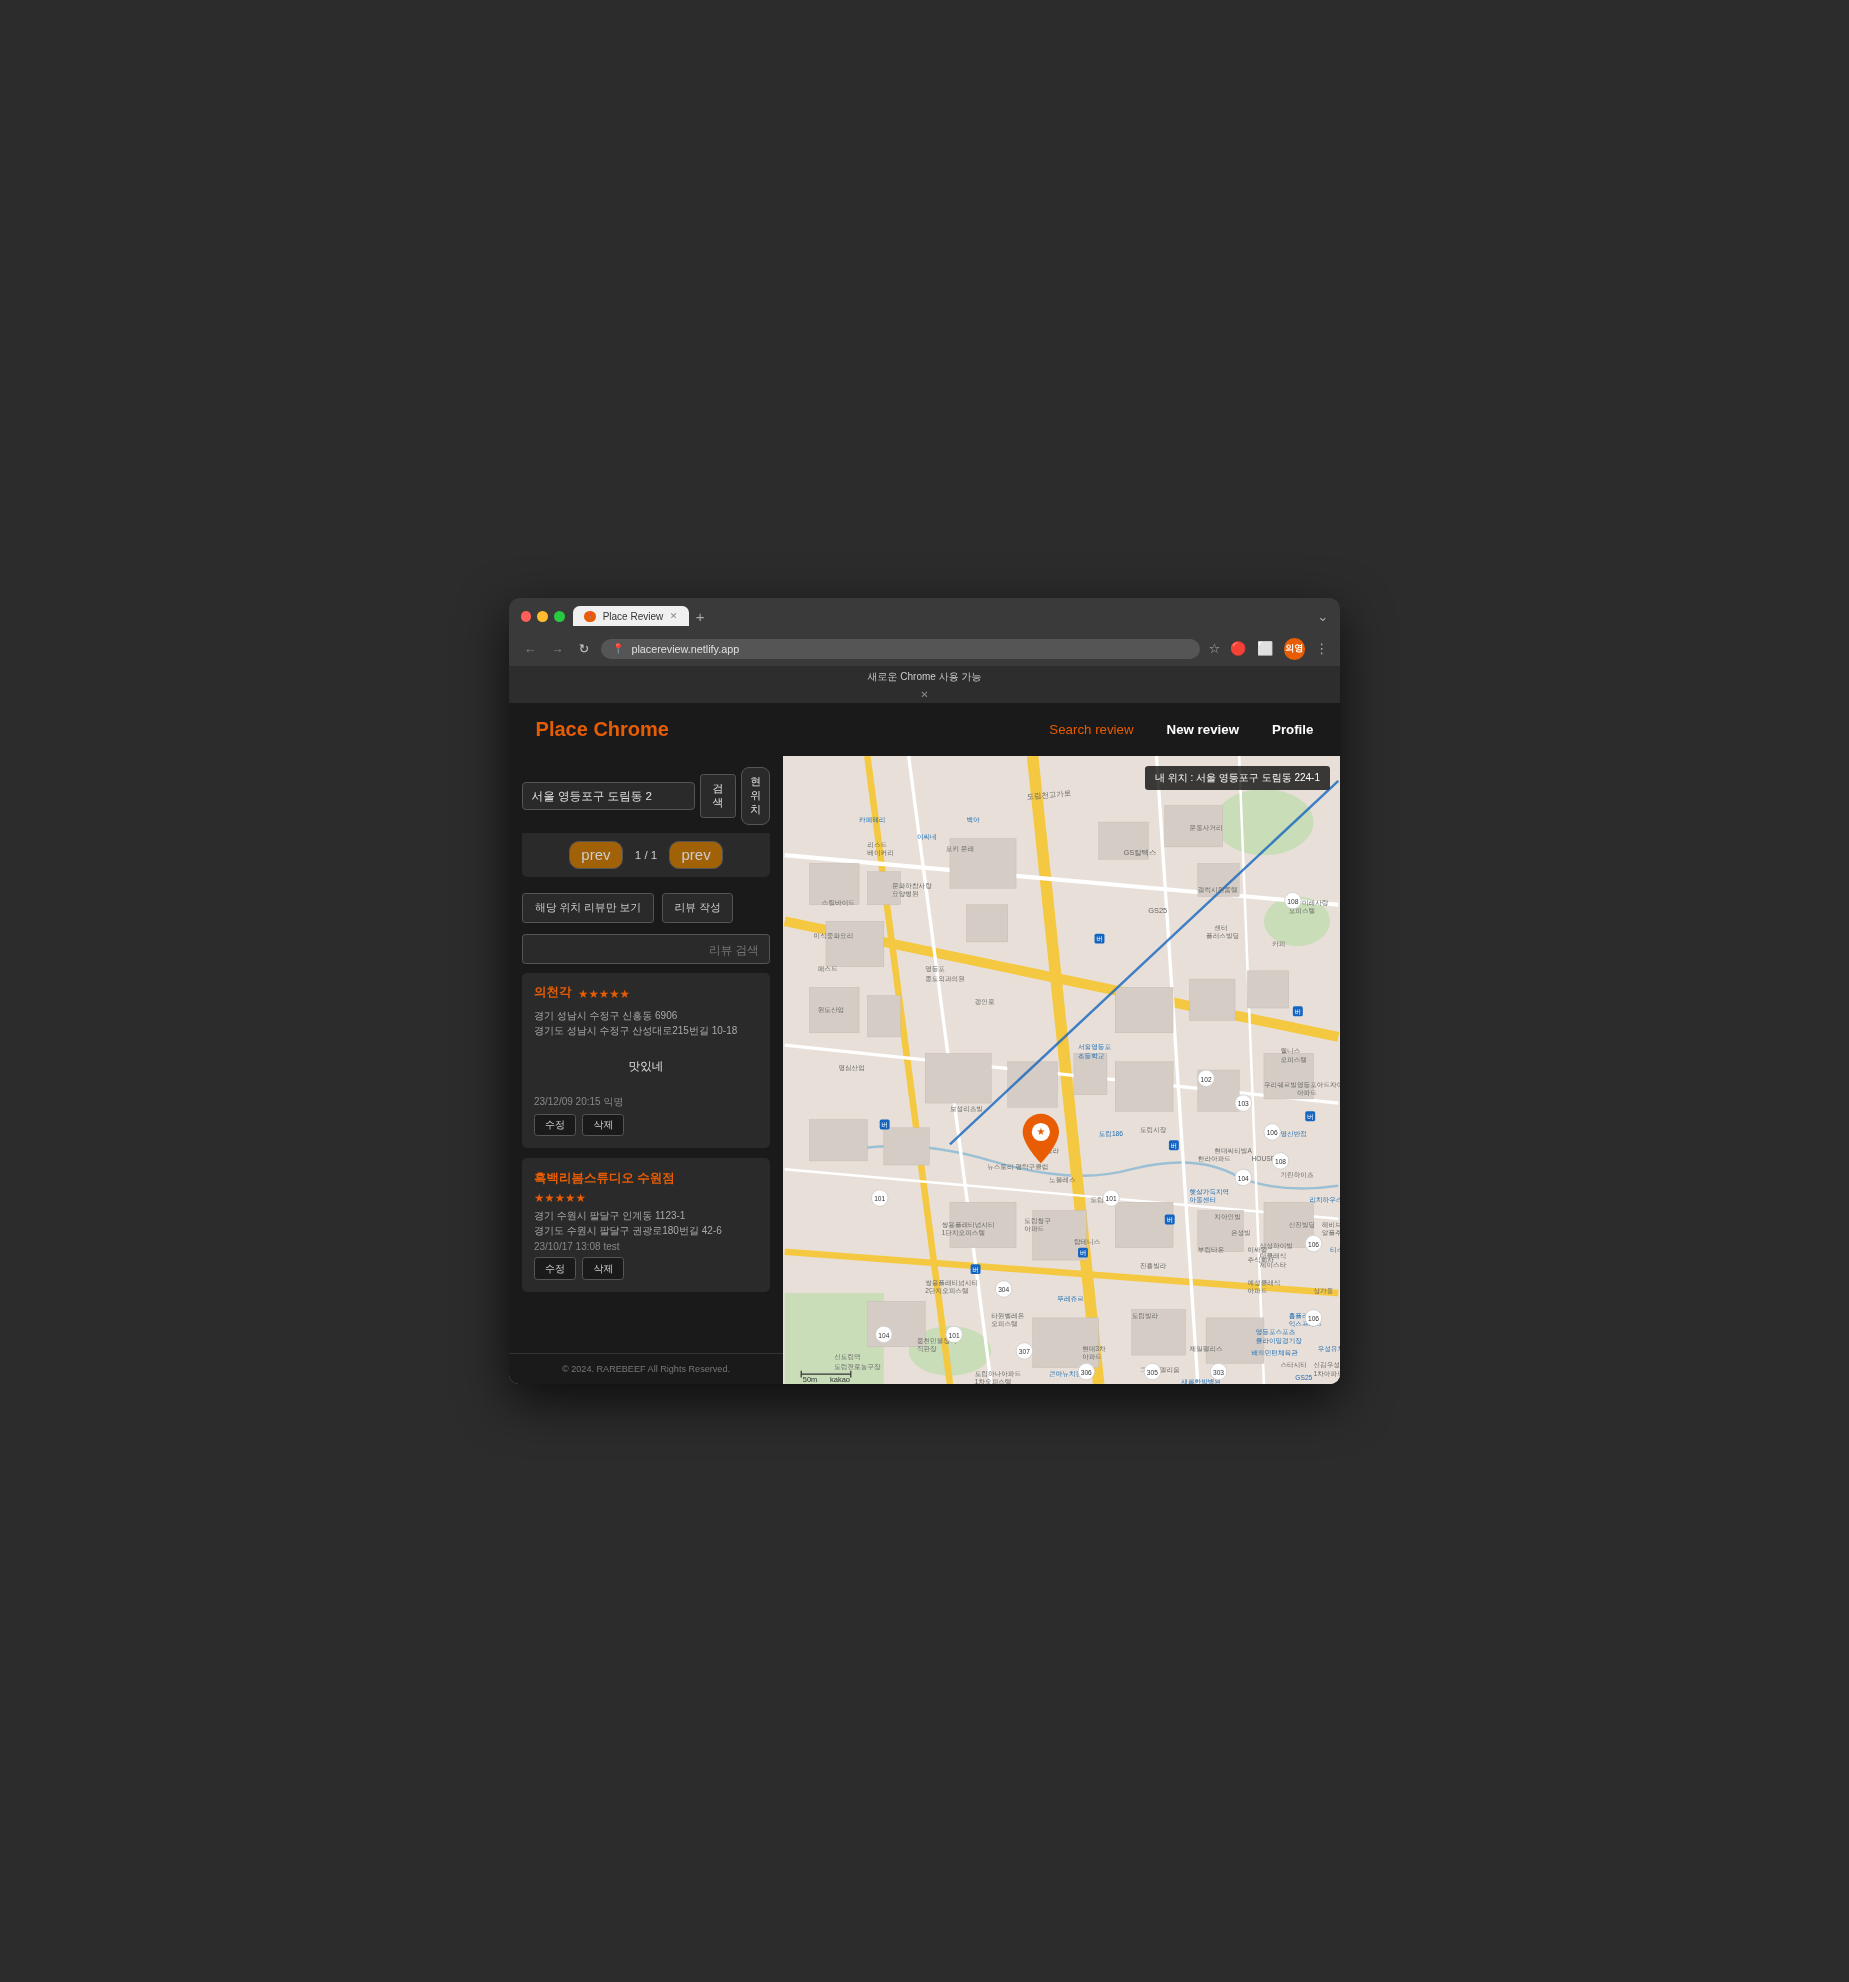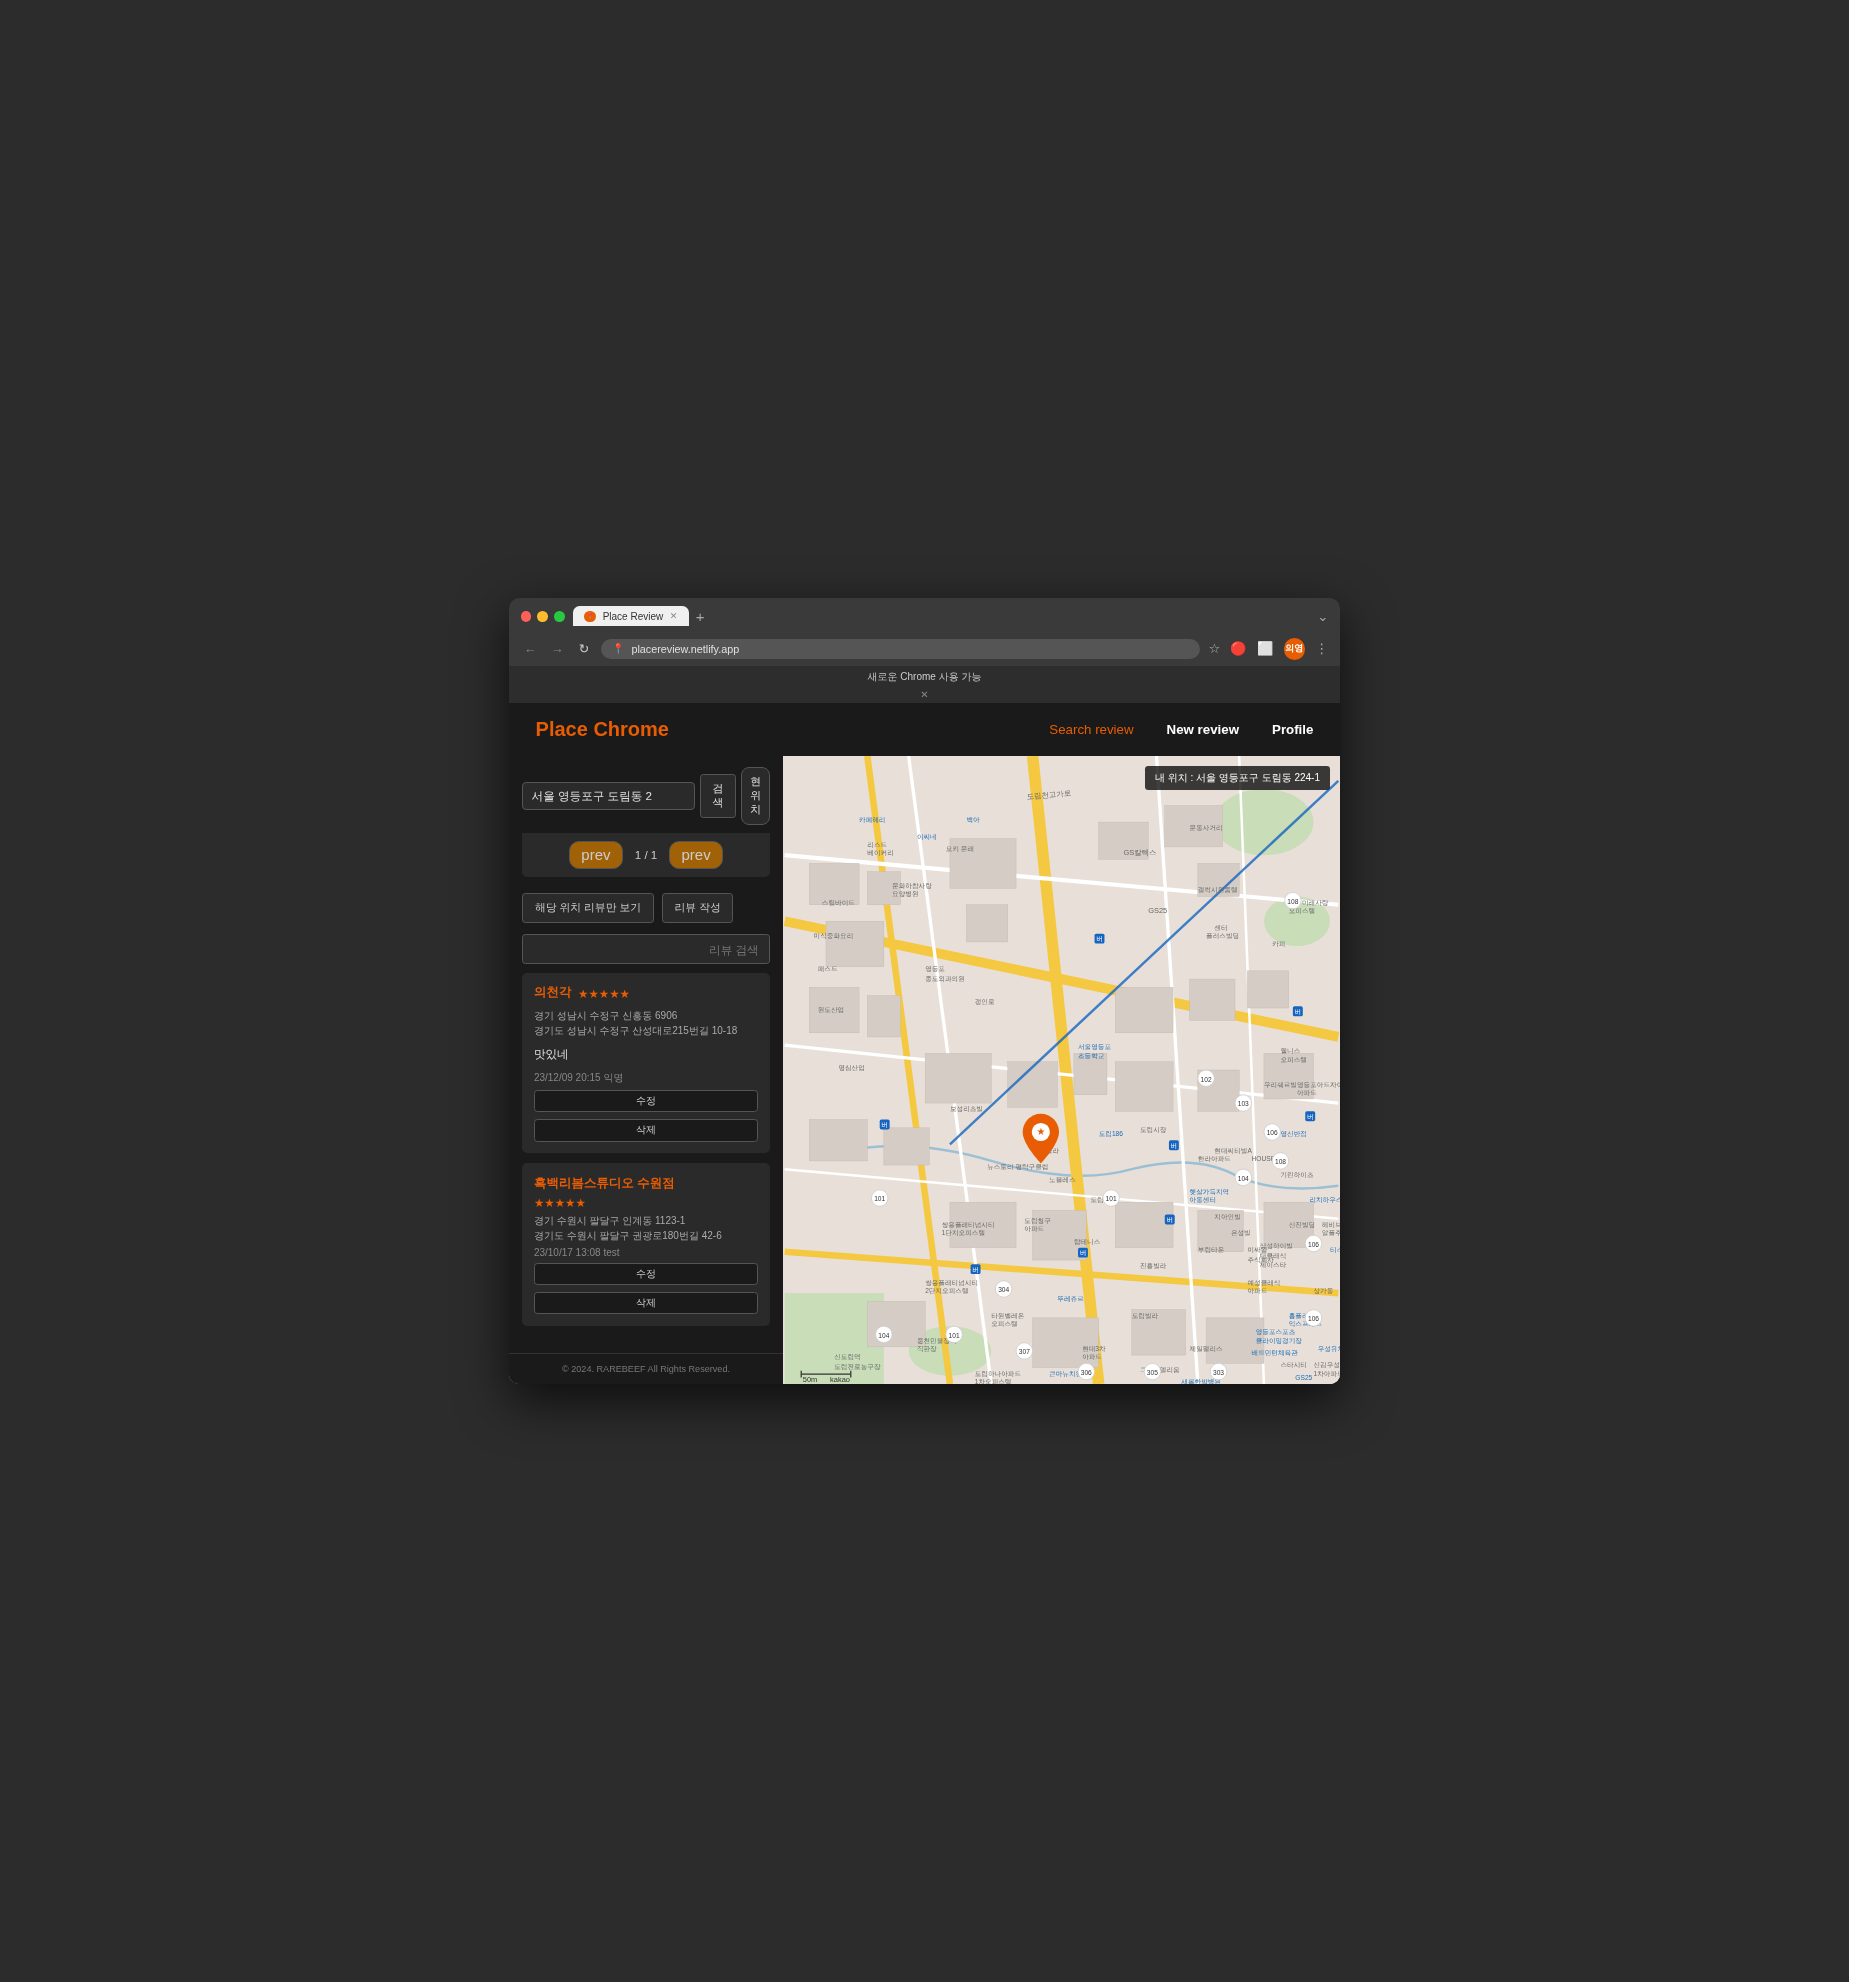--- a/index.html
+++ b/index.html
@@ -294,28 +294,29 @@
     .stars { color: #e85d04; font-size: 11.6px; }
     .review-addr {
       color: #aaa;
       font-size: 10px;
       margin: 3.3px 0;
       line-height: 1.5;
     }
     .review-content {
       color: #e0e0e0;
       font-size: 11.6px;
-      margin: 9px 0;
+      margin: 21px 0;
+      text-align: center;
     }
     .review-meta {
       color: #888;
       font-size: 10px;
       margin-bottom: 5px;
     }
-    .review-actions { display: flex; gap: 6.6px; margin-top: 5px; flex-direction: column; }
+    .review-actions { display: flex; gap: 6.6px; margin-top: 5px; }
     .rev-btn {
       padding: 3.3px 10px;
       background: #1a1a1a;
       border: 1.2px solid #555;
       border-radius: 3.3px;
       color: #ccc;
       font-size: 10px;
       cursor: pointer;
     }
 

